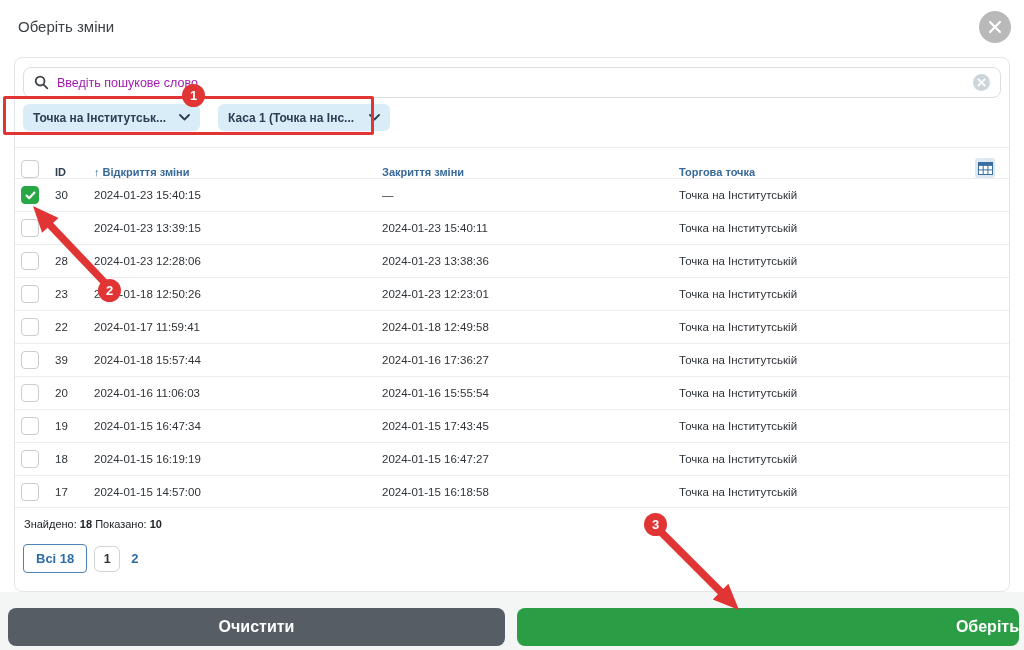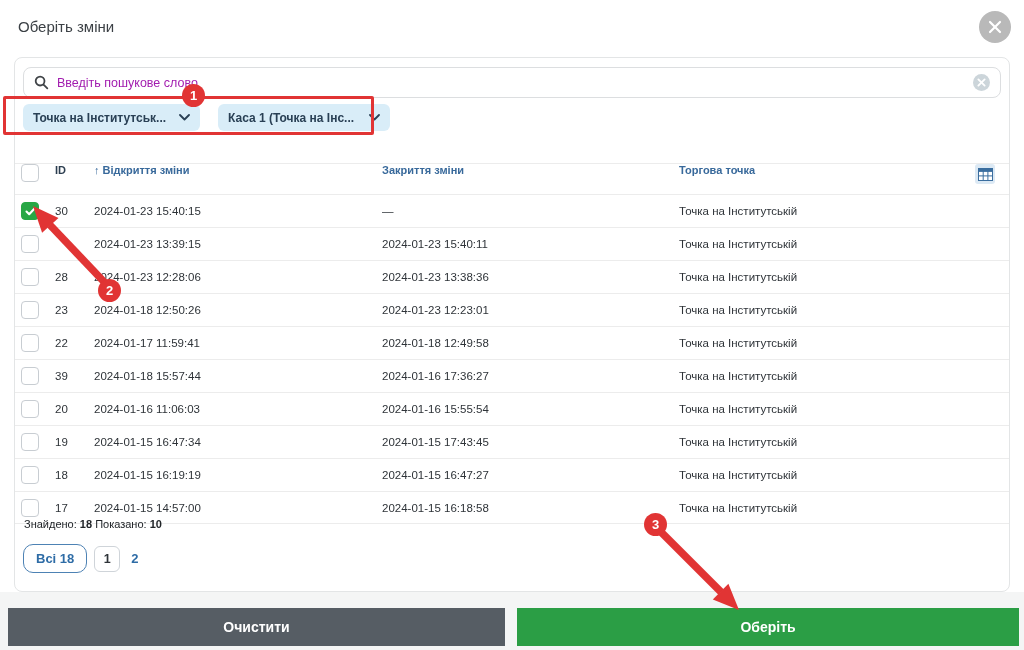--- a/index.html
+++ b/index.html
@@ -22,52 +22,52 @@
                   display:flex; align-items:center; justify-content:center; cursor:pointer; }
 
   .filters { position:absolute; left:8px; top:46px; display:flex; gap:18px; }
   .pill { height:27px; background:#d9edf8; border-radius:6px; display:flex; align-items:center;
           padding:0 10px; font-size:12px; font-weight:bold; color:#294055; cursor:pointer; justify-content:space-between; }
   .pill.p1 { width:177px; } .pill.p2 { width:172px; }
 
   
   .table { position:absolute; left:0; top:89px; width:994px; }
   .trow { display:flex; align-items:center; height:33px; border-top:1px solid #ececec; }
-  .thead { display:flex; align-items:flex-start; height:31px; border-top:1px solid #ececec;margin-top:16px; }
+  .thead { display:flex; align-items:flex-end; height:31px; border-top:1px solid #ececec; }
   .table .last { border-bottom:1px solid #ececec; }
   .col-check { width:40px; padding-left:6px; display:flex; align-items:center; }
   .col-id { width:39px; font-size:11.5px; color:#2e3338; }
   .col-opening { width:288px; font-size:11.5px; color:#2e3338; }
   .col-closing { width:297px; font-size:11.5px; color:#2e3338; }
   .col-outlet { flex:1; font-size:11.5px; color:#2e3338; }
   .col-icon { width:40px; display:flex; justify-content:flex-end; padding-right:14px; }
   .th-id { font-size:11px; font-weight:bold; color:#2c3e50; }
   .th-blue { font-size:11px; font-weight:bold; color:#38699b; cursor:pointer; }
   .sort { margin-right:3px; }
   .cb { width:18px; height:18px; border:1px solid #c8cdd2; border-radius:4px; background:#fff;
         display:flex; align-items:center; justify-content:center; cursor:pointer; }
   .cb.checked { background:#28a745; border-color:#28a745; }
   .grid-icon { width:20px; height:20px; background:#dce9f4; border-radius:3px; display:flex;
                align-items:center; justify-content:center; cursor:pointer; }
 
   .summary { position:absolute; left:9px; top:460px; font-size:11px; color:#212529; }
   .summary b { font-weight:bold; }
   .pagination { position:absolute; left:8px; top:486px; display:flex; align-items:center; gap:7px; }
-  .page-all { height:29px; padding:0 12px; background:#fff; border:1px solid #4d82b4; border-radius:10px;
+  .page-all { height:29px; padding:0 12px; background:#fff; border:1px solid #4d82b4; border-radius:4px;
               color:#2e6ca6; font-size:13px; font-weight:bold; font-family:inherit; cursor:pointer; }
   .page-num { height:26px; min-width:26px; background:#fff; border:1px solid #cfd4d9; border-radius:6px;
               color:#2e3338; font-size:12.5px; font-weight:bold; font-family:inherit; cursor:pointer; }
   .page-link { color:#2e6ca6; font-size:13px; font-weight:bold; margin-left:4px; cursor:pointer; }
 
   
   .footer-strip { position:absolute; left:0; top:592px; width:1024px; height:58px; background:#f4f5f5; }
-  .btn { position:absolute; top:608px; height:38px; border:none; border-radius:0; color:#fff;
-         font-size:14px; font-weight:bold; font-family:inherit; cursor:pointer; }
+  .btn { position:absolute; top:608px; height:38px; border:none; border-radius:8px; color:#fff;
+         font-size:16px; font-weight:bold; font-family:inherit; cursor:pointer; }
   .btn-clear { left:8px; width:497px; background:#565d64; }
-  .btn-select { left:517px; width:502px; background:#2b9e45; }
+  .btn-select { left:517px; width:502px; background:#2b9e45;text-align:right; }
 
   
   .anno-rect { position:absolute; left:3px; top:96px; width:371px; height:39px; border:3px solid #e13434;
                border-radius:2px; pointer-events:none; z-index:20; }
   .badge { position:absolute; width:23px; height:23px; border-radius:50%; background:#e13434; color:#fff;
            font-size:13px; font-weight:bold; display:flex; align-items:center; justify-content:center;
            z-index:22; pointer-events:none; }
   .badge1 { left:182px; top:84px; }
   .badge2 { left:98px; top:279px; }
   .badge3 { left:644px; top:513px; }

